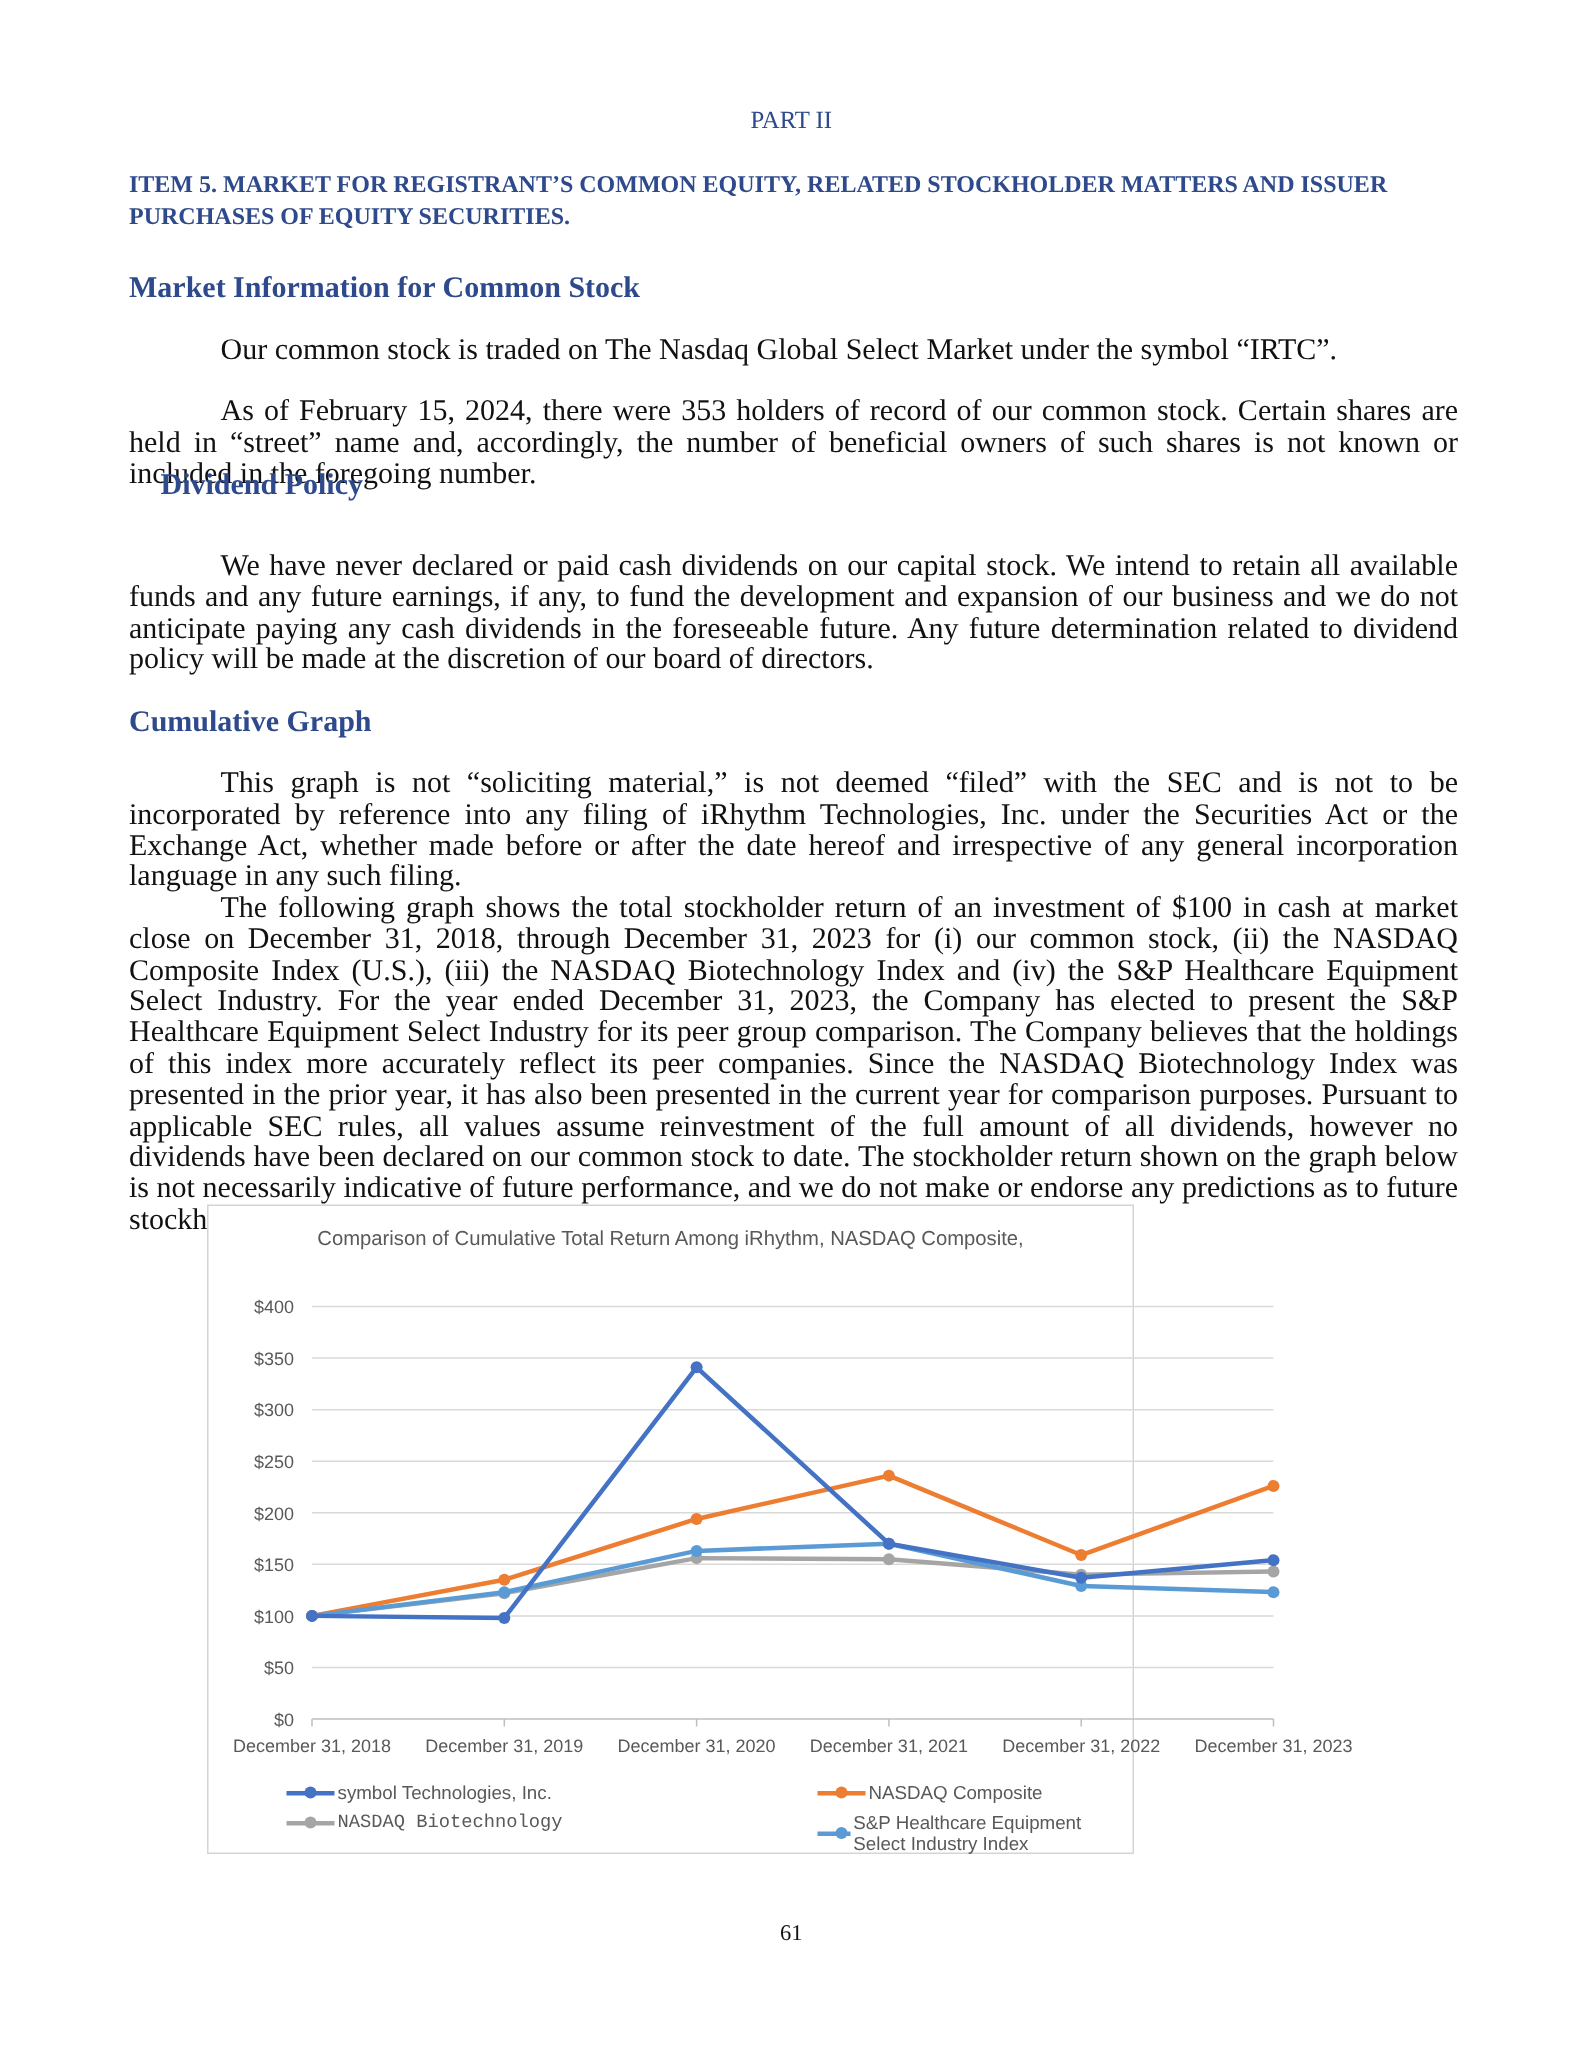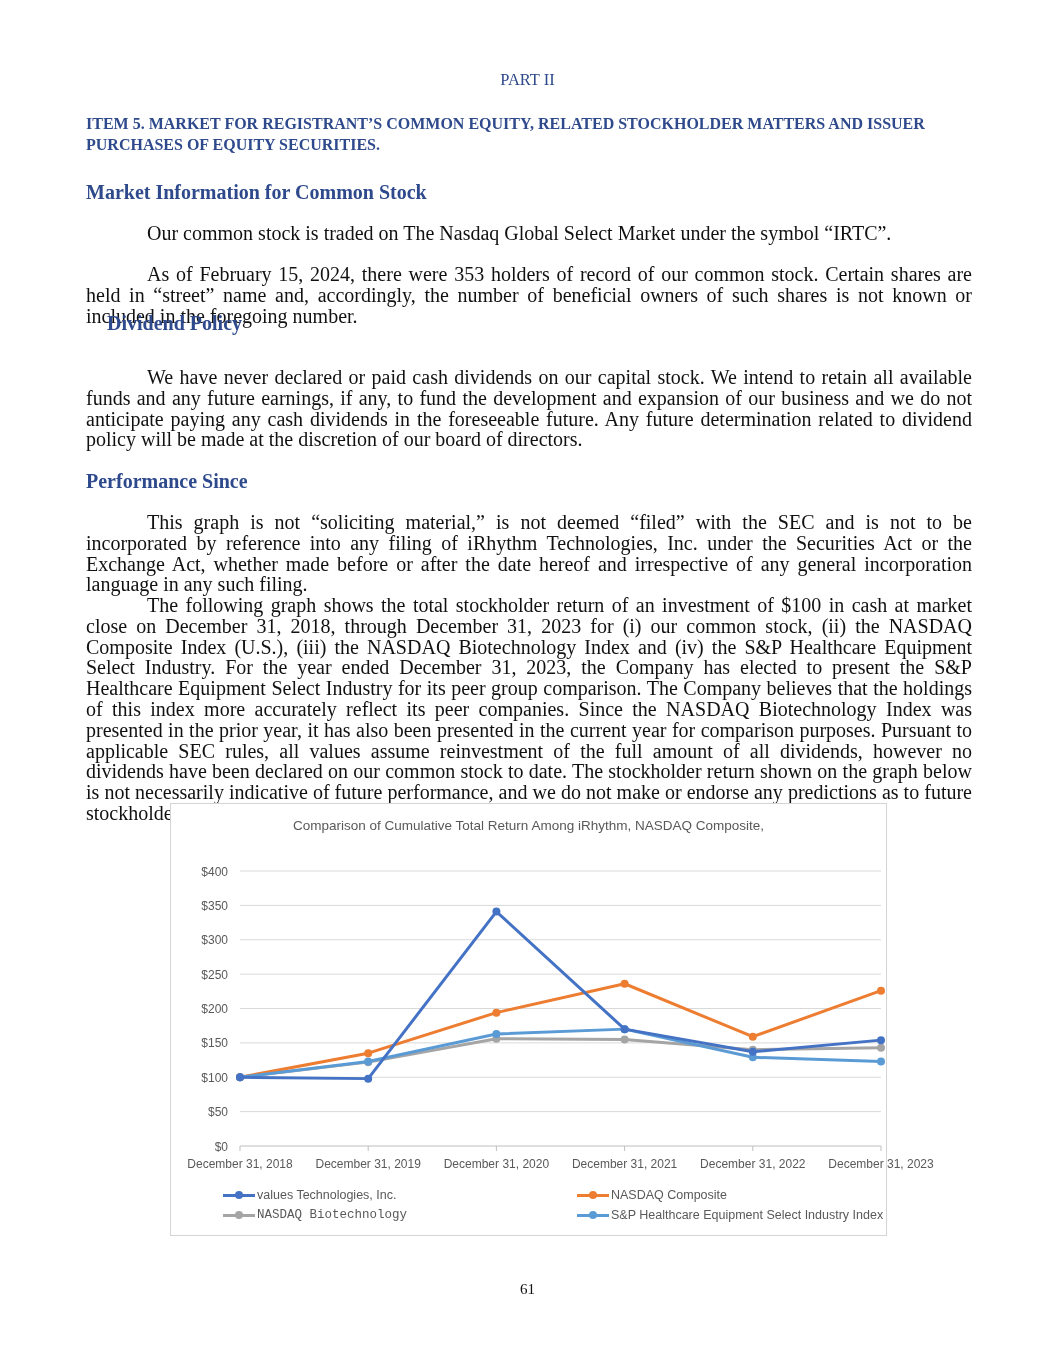--- a/index.html
+++ b/index.html
@@ -6,22 +6,22 @@
   body { width: 1055px; height: 1365px; position: relative; overflow: hidden;
          font-family: "Liberation Serif", serif; color: #111; }
   .abs { position: absolute; }
   .part { top: 70px; left: 0; width: 1055px; text-align: center; font-weight: normal;
           color: #2e4a8c; font-size: 16.5px; }
   .item { top: 113px; left: 86px; width: 900px; font-weight: bold; color: #2e4a8c;
           font-size: 16px; line-height: 21px; }
   .h2 { left: 86px; font-weight: bold; color: #2e4a8c; font-size: 20px; }
   .para { left: 86px; width: 886px; font-size: 20px; line-height: 20.8px; text-align: justify; }
   .para .indent { display: inline-block; width: 61px; }
-  .chart-box { left: 138px; top: 803px; width: 717px; height: 433px;
-               border: 1px solid #d4d4d4; background: #fff; box-sizing: border-box; margin-left: 32px; }
+  .chart-box { left: 138px; top: 803px; width: 618px; height: 433px;
+               border: 1px solid #d4d4d4; background: #fff; box-sizing: border-box; }
   .chart-title { top: 12px; left: 0; width: 100%; text-align: center; font-family: "Liberation Sans", sans-serif;
                  font-size: 13.5px; color: #595959; line-height: 20px; }
   .legend { font-family: "Liberation Sans", sans-serif; font-size: 12.5px; color: #595959; }
   .legend-item { position: absolute; display: flex; align-items: center; }
   .legend-swatch { width: 32px; height: 10px; position: relative; margin-right: 2px; }
   .legend-swatch .ln { position: absolute; left: 0; right: 0; top: 3.5px; height: 3px; }
   .legend-swatch .dot { position: absolute; left: 12px; top: 1px; width: 8px; height: 8px; border-radius: 50%; }
   .pagenum { top: 1281px; left: 0; width: 1055px; text-align: center; font-size: 15px; }
   svg text { font-family: "Liberation Sans", sans-serif; }
 </style>
@@ -31,21 +31,21 @@
 <div class="abs part">PART II</div>
 <div class="abs item">ITEM 5. MARKET FOR REGISTRANT’S COMMON EQUITY, RELATED STOCKHOLDER MATTERS AND ISSUER PURCHASES OF EQUITY SECURITIES.</div>
 
 <div class="abs h2" style="top:181px;">Market Information for Common Stock</div>
 <div class="abs para" style="top:223px;"><span class="indent"></span><span>Our common stock is traded on The Nasdaq Global Select Market under the symbol “IRTC”.</span></div>
 <div class="abs para" style="top:264px;"><span class="indent"></span><span>As of February 15, 2024, there were 353 holders of record of our common stock. Certain shares are held in “street” name and, accordingly, the number of beneficial owners of such shares is not known or included in the foregoing number.</span></div>
 
 <div class="abs h2" style="top:312px;margin-left:21px;">Dividend Policy</div>
 <div class="abs para" style="top:367px;"><span class="indent"></span><span>We have never declared or paid cash dividends on our capital stock. We intend to retain all available funds and any future earnings, if any, to fund the development and expansion of our business and we do not anticipate paying any cash dividends in the foreseeable future. Any future determination related to dividend policy will be made at the discretion of our board of directors.</span></div>
 
-<div class="abs h2" style="top:470px;">Performance Since</div>
+<div class="abs h2" style="top:470px;">Cumulative Graph</div>
 <div class="abs para" style="top:512px;"><span class="indent"></span><span>This graph is not “soliciting material,” is not deemed “filed” with the SEC and is not to be incorporated by reference into any filing of iRhythm Technologies, Inc. under the Securities Act or the Exchange Act, whether made before or after the date hereof and irrespective of any general incorporation language in any such filing.</span></div>
 <div class="abs para" style="top:595px;"><span class="indent"></span><span>The following graph shows the total stockholder return of an investment of $100 in cash at market close on December 31, 2018, through December 31, 2023 for (i) our common stock, (ii) the NASDAQ Composite Index (U.S.), (iii) the NASDAQ Biotechnology Index and (iv) the S&amp;P Healthcare Equipment Select Industry. For the year ended December 31, 2023, the Company has elected to present the S&amp;P Healthcare Equipment Select Industry for its peer group comparison. The Company believes that the holdings of this index more accurately reflect its peer companies. Since the NASDAQ Biotechnology Index was presented in the prior year, it has also been presented in the current year for comparison purposes. Pursuant to applicable SEC rules, all values assume reinvestment of the full amount of all dividends, however no dividends have been declared on our common stock to date. The stockholder return shown on the graph below is not necessarily indicative of future performance, and we do not make or endorse any predictions as to future stockholder returns.</span></div>
 
 <div class="abs chart-box">
   <div class="abs chart-title">
     <div>Comparison of Cumulative Total Return Among iRhythm, NASDAQ Composite,</div>
   </div>
   <svg id="chart-svg" class="abs" style="left:0;top:0;" width="777" height="433">
       <line x1="69" x2="710" y1="342" y2="342" stroke="#bfbfbf" stroke-width="1"></line>
       <text x="57" y="346.5" text-anchor="end" font-size="12" fill="#595959">$0</text>
@@ -105,21 +105,21 @@
       <circle cx="453.6" cy="225.125" r="4" fill="#4472c4"></circle>
       <circle cx="581.8" cy="247.8125" r="4" fill="#4472c4"></circle>
       <circle cx="710" cy="236.125" r="4" fill="#4472c4"></circle>
     </svg>
   <div class="legend">
     <div class="legend-item" style="left:52px;top:384px;">
       <span class="legend-swatch">
           <span class="ln" style="background:#4472c4"></span>
           <span class="dot" style="background:#4472c4"></span>
         </span>
-      <span>values Technologies, Inc.</span>
+      <span>symbol Technologies, Inc.</span>
     </div>
     <div class="legend-item" style="left:406px;top:384px;">
       <span class="legend-swatch">
           <span class="ln" style="background:#ed7d31"></span>
           <span class="dot" style="background:#ed7d31"></span>
         </span>
       <span>NASDAQ Composite</span>
     </div>
     <div class="legend-item" style="left:52px;top:404px;font-family:Liberation Mono, monospace;">
       <span class="legend-swatch">

